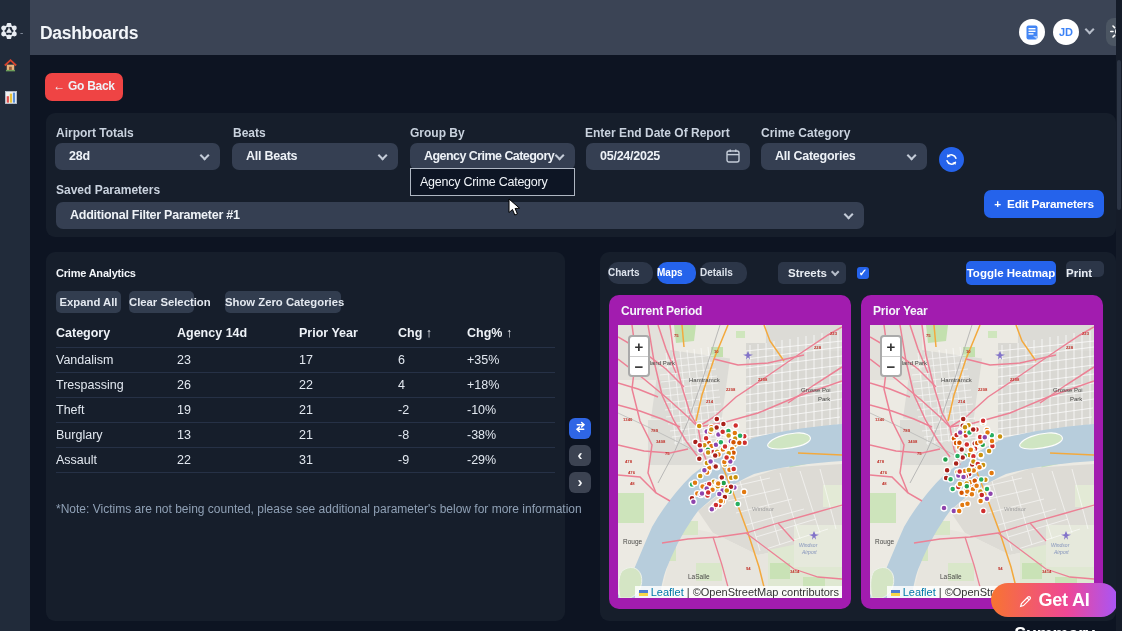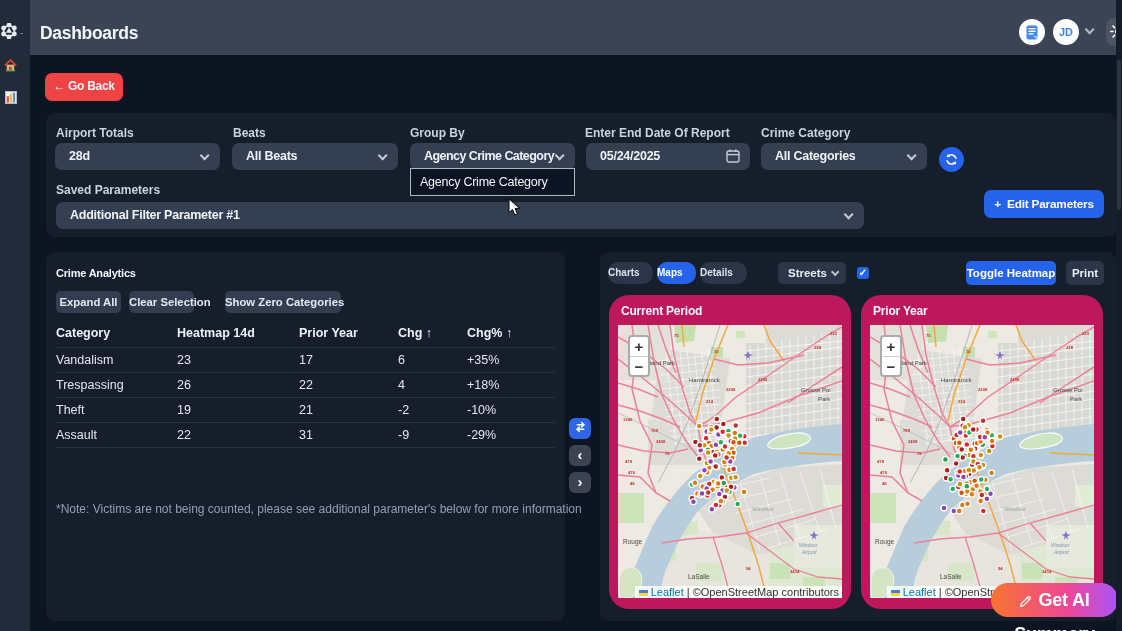--- a/index.html
+++ b/index.html
@@ -32,22 +32,22 @@
 #note { position:absolute; left:56px; top:502px; font-size:12px; color:#8fa0b5; }
 .midbtn { position:absolute; width:22px; height:21px; border-radius:6px; background:#3c4352; color:#f5f7fa; text-align:center; line-height:19px; font-size:15px; font-weight:bold; }
 #mpanel { left:600px; top:252px; width:516px; height:369px; }
 .tab { position:absolute; top:262px; height:22px; border-radius:10px; background:#2c3648; color:#dde3ec; font-size:10px; font-weight:bold; line-height:22px; text-align:left; }
 .tab.on { background:#2563eb; color:#fff; }
 #streets { position:absolute; left:778px; top:262px; width:68px; height:22px; background:#2c3648; border-radius:5px; color:#e8edf3; font-size:11.5px; font-weight:bold; line-height:22px; padding-left:10px; }
 #streets .chev { position:absolute; right:8px; top:7px; padding:2.2px; }
 #ckb { position:absolute; left:857px; top:267px; width:12px; height:12px; background:#2563eb; border-radius:3px; color:#fff; font-size:10px; line-height:12px; text-align:center; font-weight:bold; }
 #cklabel { position:absolute; left:873px; top:267px; font-size:11.5px; letter-spacing:-0.4px; color:#f1f5f9; white-space:nowrap;margin-top:32px; }
 #toggleheat { position:absolute; white-space:nowrap; left:966px; top:261px; width:90px; height:24px; background:#2563eb; border-radius:5px; color:#fff; font-size:11.5px; font-weight:bold; text-align:center; line-height:24px; }
-#print { position:absolute; left:1066px; top:261px; width:38px; height:24px; background:#2c3648; border-radius:5px; color:#e8edf3; font-size:11.5px; font-weight:bold; text-align:center; line-height:24px; }
-.mapcard { position:absolute; top:295px; width:242px; height:314px; background:#be185d; border-radius:20px; }
+#print { position:absolute; left:1066px; top:261px; width:38px; height:16px; background:#2c3648; border-radius:5px; color:#e8edf3; font-size:11.5px; font-weight:bold; line-height:24px; }
+.mapcard { position:absolute; top:295px; width:242px; height:314px; background:#a21caf; border-radius:10px; }
 .mc-title { position:absolute; left:12px; top:9px; font-size:12px; letter-spacing:-0.2px; font-weight:bold; color:#f3f6fa; }
 .mapbox { position:absolute; left:9px; top:30px; width:224px; height:273px; overflow:hidden; background:#eceae3; }
 .zoomctl { position:absolute; left:10px; top:10px; width:22px; background:#fff; border:2px solid rgba(100,100,100,0.55); border-radius:4px; }
 .zbtn { width:100%; height:19px; font-size:15px; font-weight:bold; color:#333; text-align:center; line-height:19px; }
 .zminus { border-top:1px solid #ccc; }
 .attrib { position:absolute; right:0; bottom:0; height:12px; background:rgba(255,255,255,0.82); font-size:11px; color:#333; line-height:12px; padding:0 3px 0 4px; white-space:nowrap; }
 .attrib .leaf { color:#0078a8; }
 .attrib .sep { color:#333; }
 .flag { display:inline-block; width:9px; height:6px; position:relative; top:0px; }
 .flag i { display:block; width:9px; height:3px; background:#4e7fd0; }
@@ -164,21 +164,21 @@
  <colgroup>
       <col style="width:121px">
       <col style="width:122px">
       <col style="width:99px">
       <col style="width:69px">
       <col>
     </colgroup>
  <tbody>
       <tr>
         <th>Category</th>
-        <th>Heatmap 14d</th>
+        <th>Agency 14d</th>
         <th>Prior Year</th>
         <th>Chg ↑</th>
         <th>Chg% ↑</th>
       </tr>
  <tr>
         <td>Vandalism</td>
         <td>23</td>
         <td>17</td>
         <td>6</td>
         <td>+35%</td>
@@ -189,20 +189,27 @@
         <td>22</td>
         <td>4</td>
         <td>+18%</td>
       </tr>
  <tr>
         <td>Theft</td>
         <td>19</td>
         <td>21</td>
         <td>-2</td>
         <td>-10%</td>
+      </tr>
+ <tr>
+        <td>Burglary</td>
+        <td>13</td>
+        <td>21</td>
+        <td>-8</td>
+        <td>-38%</td>
       </tr>
  <tr>
         <td>Assault</td>
         <td>22</td>
         <td>31</td>
         <td>-9</td>
         <td>-29%</td>
       </tr>
 </tbody>
   </table>

